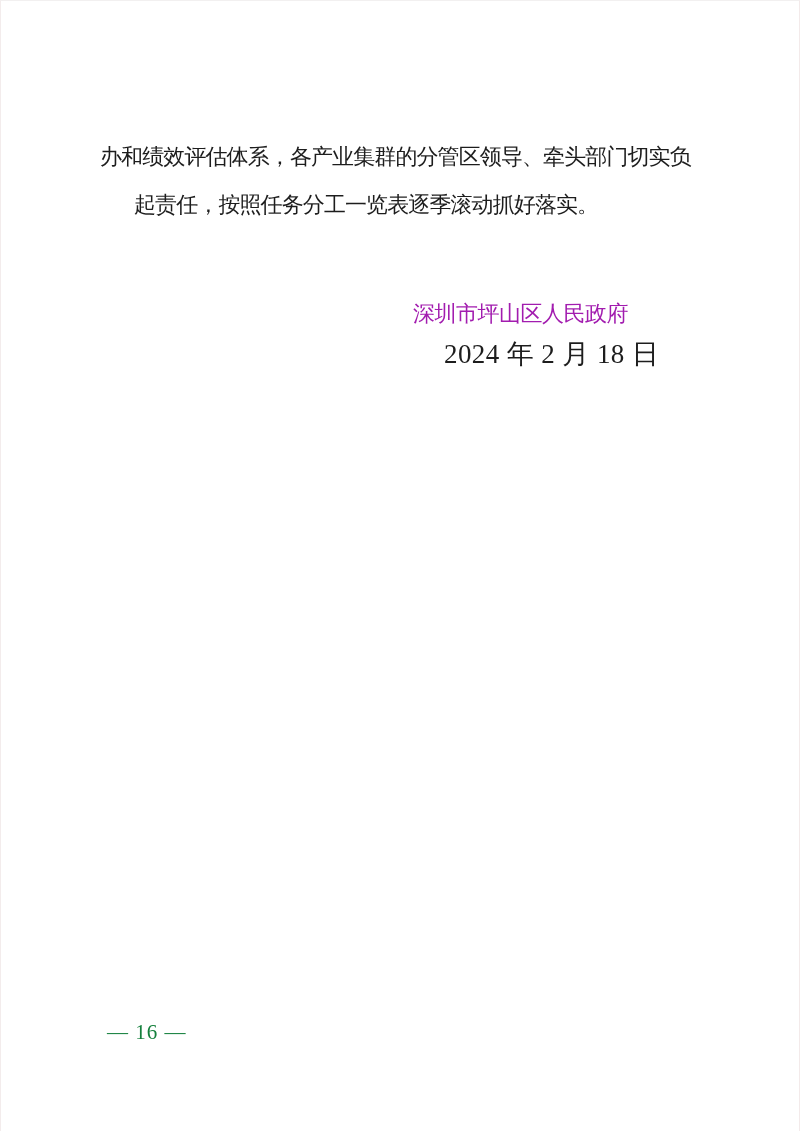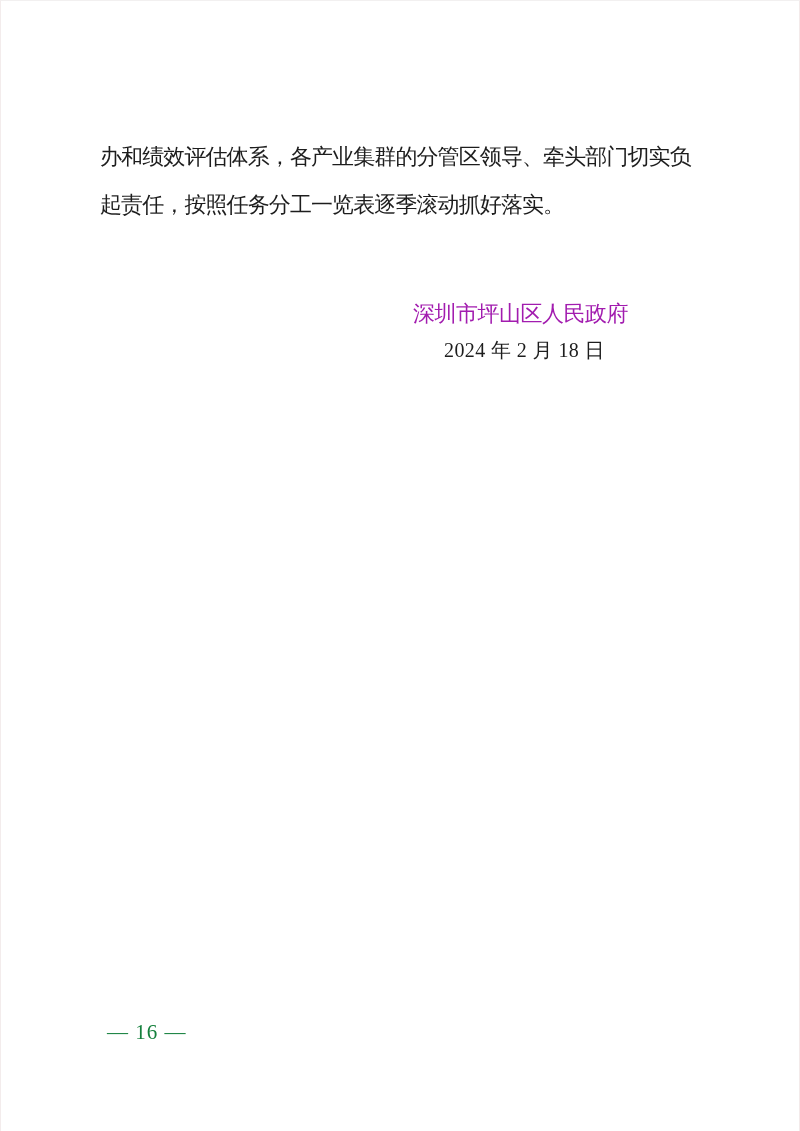--- a/index.html
+++ b/index.html
@@ -27,36 +27,36 @@
   .body-line {
     position: absolute;
     left: 99px;
     font-size: 22px;
     line-height: 1.15;
     letter-spacing: -0.9px;
     color: #1d1d1d;
     white-space: nowrap;
   }
   .line-1 { top: 143px; }
-  .line-2 { top: 191px; }
+  .line-2 { top: 191px; margin-left: 34px; }
   .signature {
     position: absolute;
     left: 412px;
     top: 300px;
     font-size: 22px;
     line-height: 1.15;
     letter-spacing: -0.5px;
     color: #1d1d1d;
     white-space: nowrap;
   }
   .date {
     position: absolute;
     left: 443px;
     top: 338px;
-    font-size: 20px;
+    font-size: 27px;
     line-height: 1.15;
     letter-spacing: 0.4px;
     color: #1d1d1d;
     white-space: nowrap;
   }
   .footer {
     position: absolute;
     left: 106px;
     top: 1019px;
     font-size: 21px;

